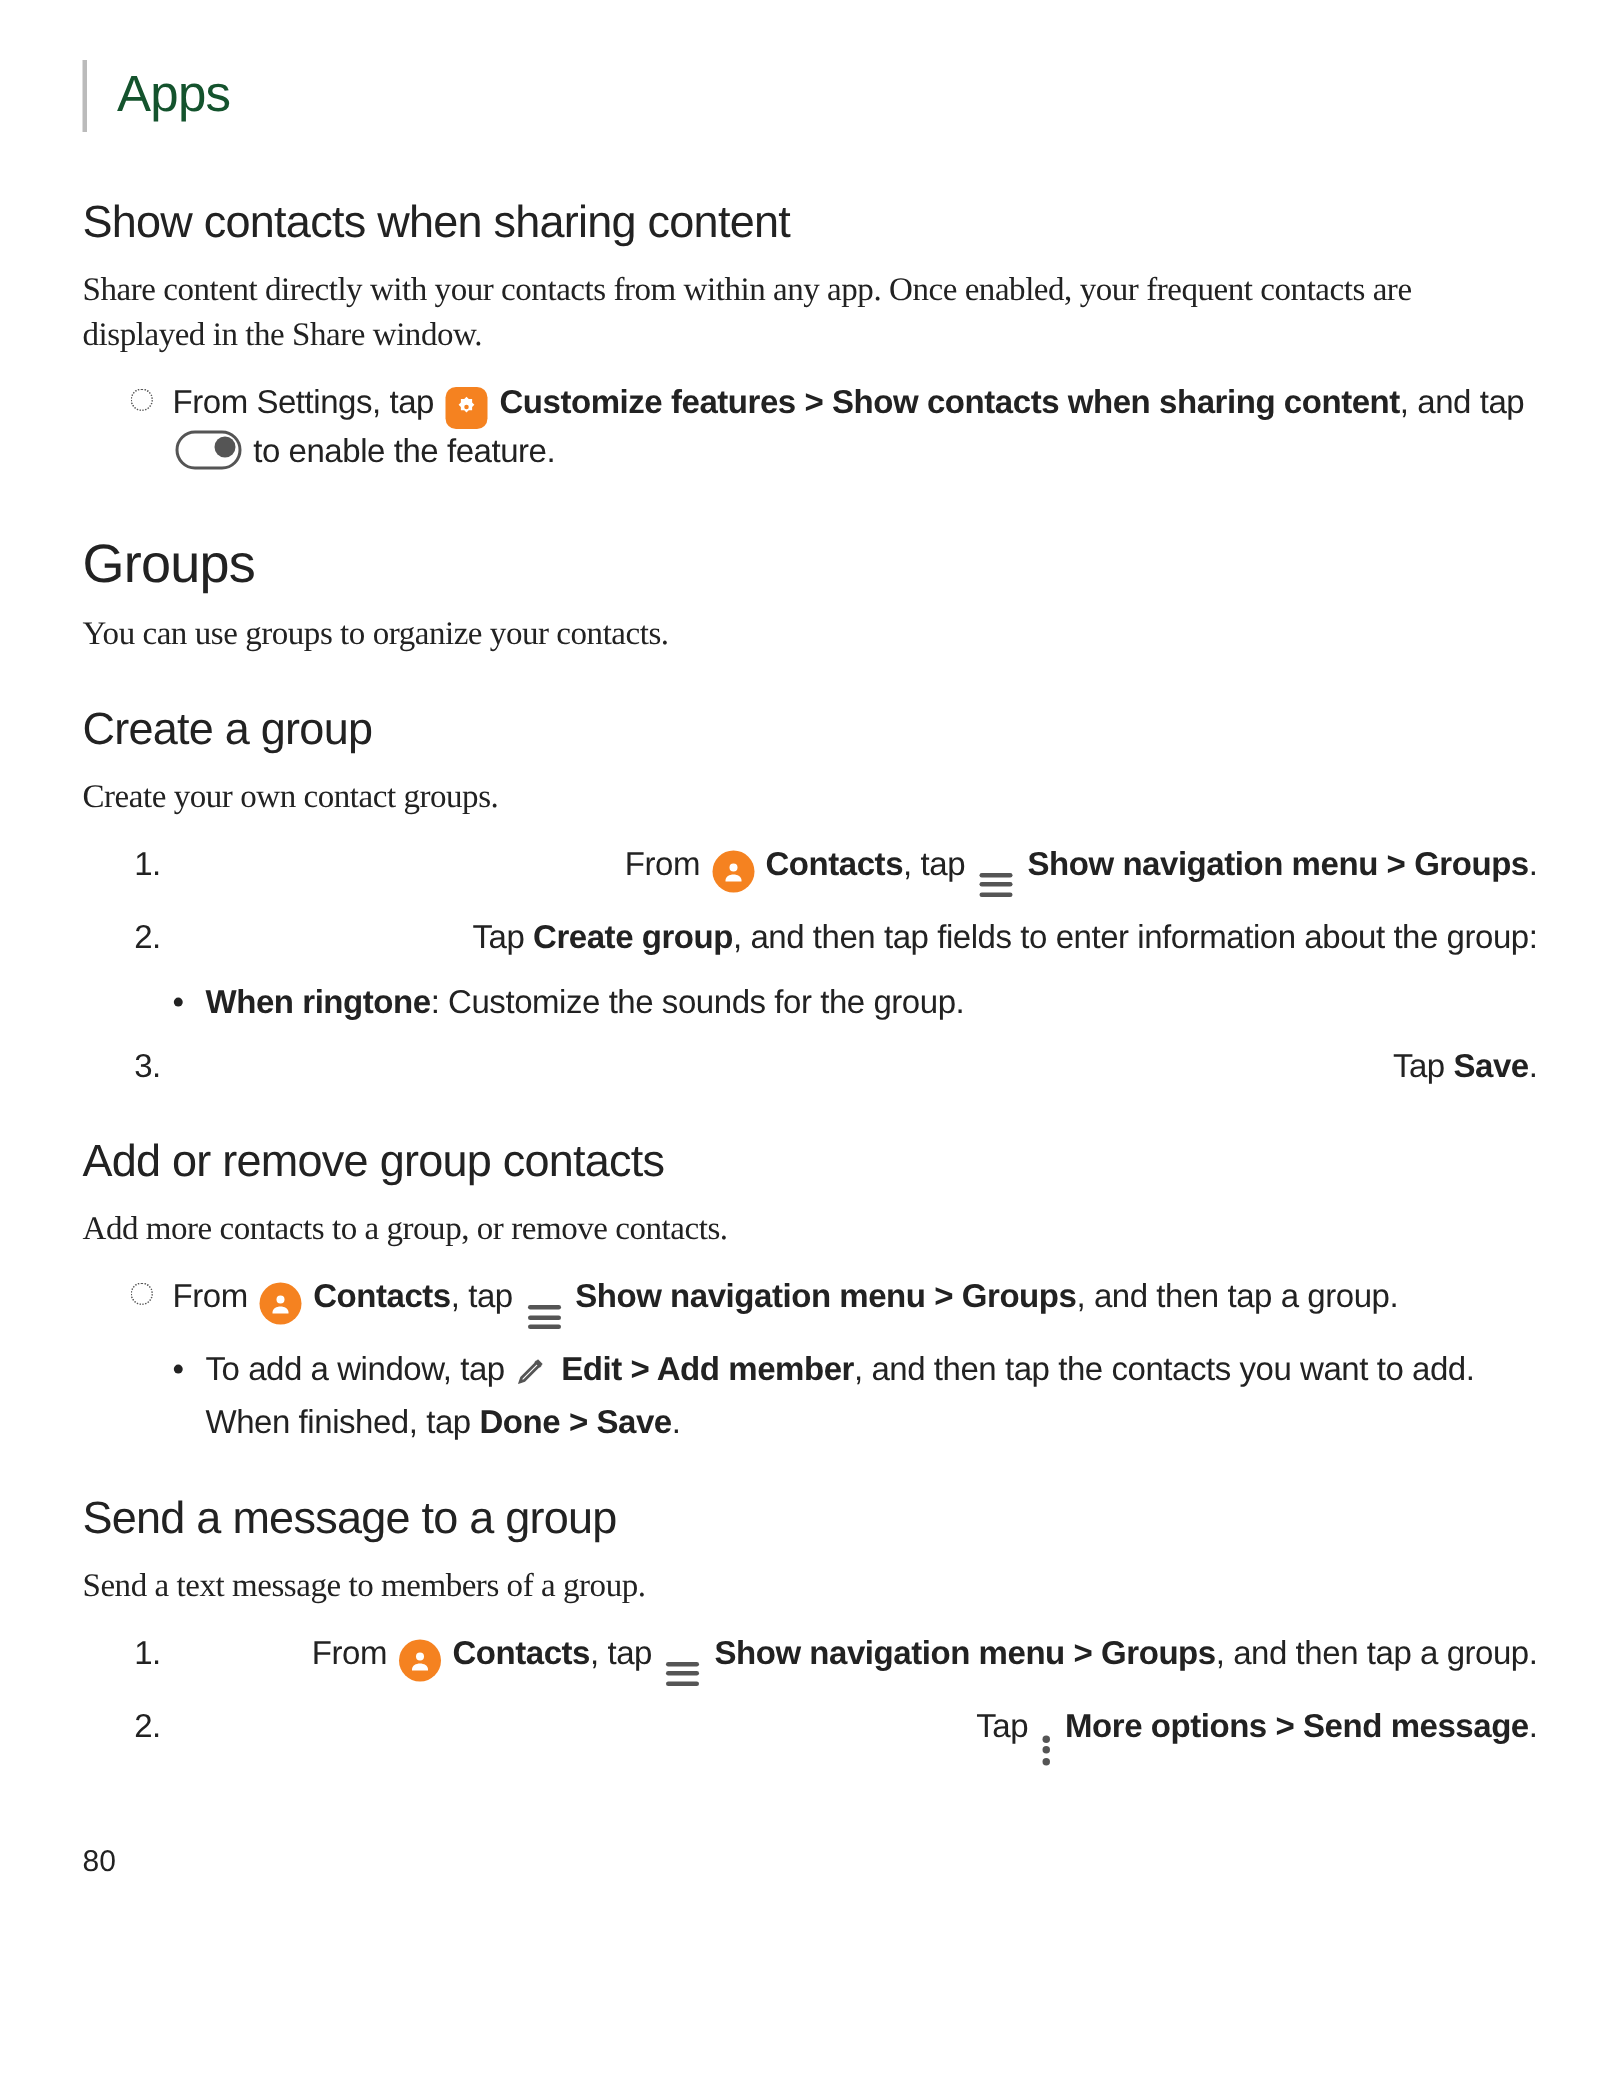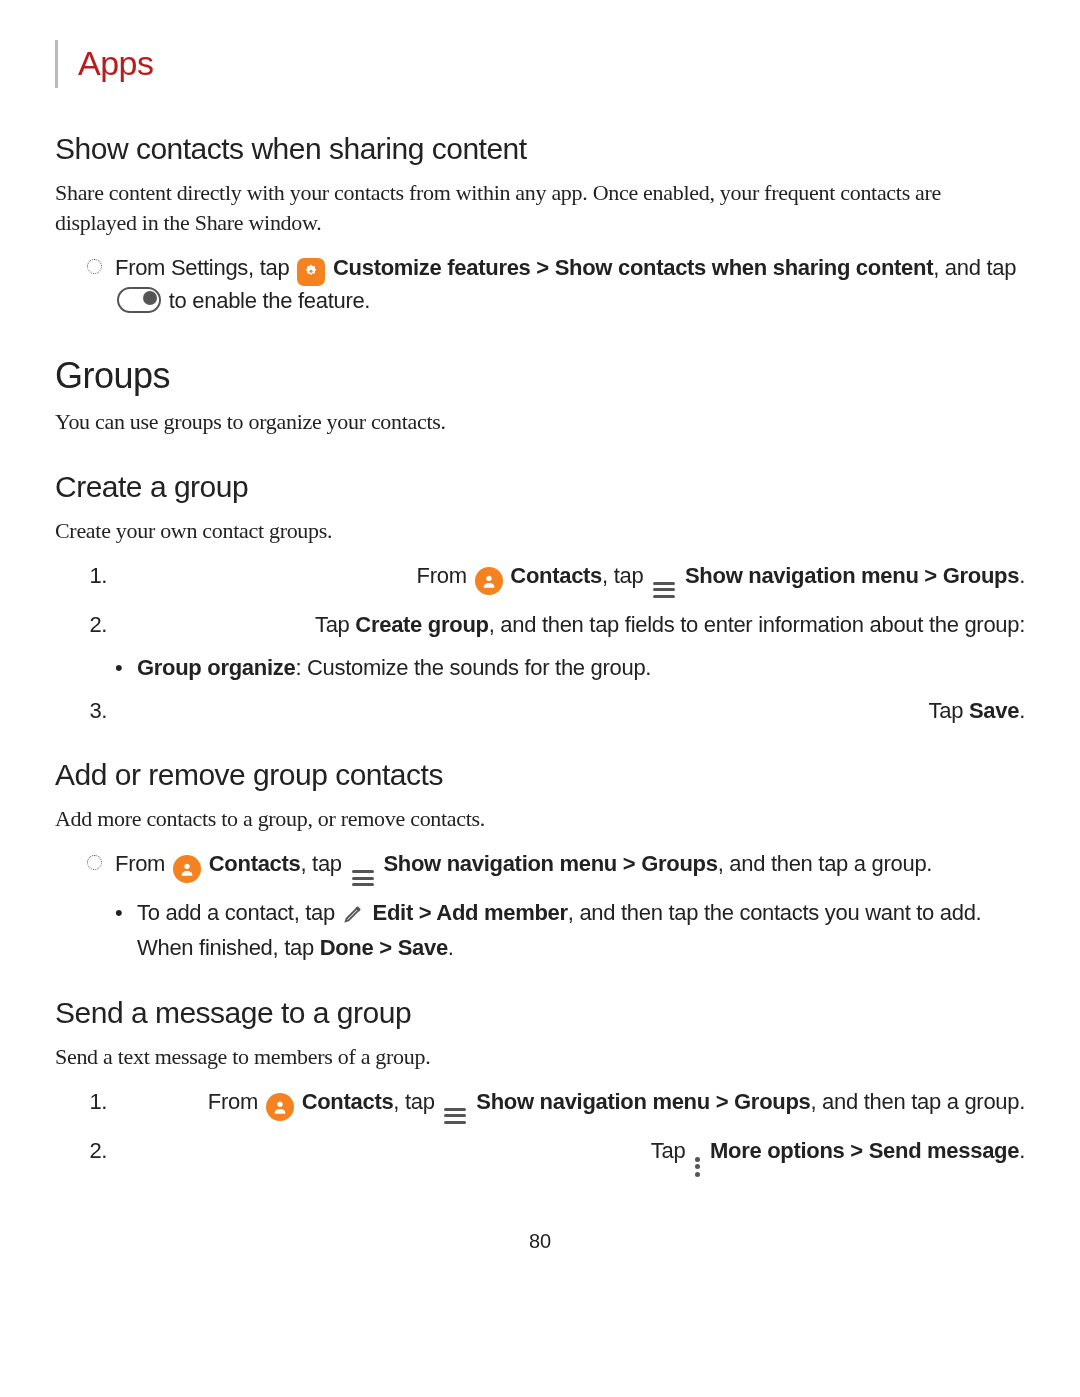--- a/index.html
+++ b/index.html
@@ -7,21 +7,21 @@
     margin: 0;
     padding: 40px 55px 30px 55px;
     width: 1080px;
     box-sizing: border-box;
     color: #222;
     font-size: 22px;
     line-height: 1.4;
   }
   .page-title {
     font-size: 34px;
-    color: #b91c1c;
+    color: #14532d;
     border-left: 3px solid #bbb;
     padding-left: 20px;
     margin-bottom: 40px;
     font-weight: 400;
     letter-spacing: -0.5px;
   }
   h2 {
     font-size: 30px;
     font-weight: 400;
     margin: 28px 0 8px 0;
@@ -163,21 +163,21 @@
     margin: 0 4px;
   }
   .icon-more span {
     display: block;
     width: 5px;
     height: 5px;
     background: #555;
     border-radius: 50%;
   }
   .page-number {
-    text-align: center;
+    text-align: left;
     margin-top: 50px;
     font-size: 20px;
   }
 </style>
 </head>
 <body>
 
 <div class="page-title">Apps</div>
 
 <h2>Show contacts when sharing content</h2>
@@ -217,21 +217,21 @@
         <span></span>
         <span></span>
       </span>
     <span class="b">Show navigation menu</span><span class="b"> &gt; </span><span class="b">Groups</span><span>.</span>
   </li>
   <li>
     <span>Tap </span><span class="b">Create group</span><span>, and then tap fields to enter information about the group:</span>
   </li>
 </ol>
 <ul class="bulleted">
-  <li><span class="b">Group organize</span><span>: Customize the sounds for the group.</span></li>
+  <li><span class="b">When ringtone</span><span>: Customize the sounds for the group.</span></li>
 </ul>
 <ol start="3">
   <li><span>Tap </span><span class="b">Save</span><span>.</span></li>
 </ol>
 
 <h2>Add or remove group contacts</h2>
 <p>Add more contacts to a group, or remove contacts.</p>
 <ul class="circled">
   <li>
     <span>From </span>
@@ -245,21 +245,21 @@
     <span class="icon-menu">
         <span></span>
         <span></span>
         <span></span>
       </span>
     <span class="b">Show navigation menu</span><span class="b"> &gt; </span><span class="b">Groups</span><span>, and then tap a group.</span>
   </li>
 </ul>
 <ul class="bulleted">
   <li>
-    <span>To add a contact, tap </span>
+    <span>To add a window, tap </span>
     <span class="icon-pencil">
       <svg width="22" height="22" viewBox="0 0 24 24" fill="none" stroke="#555" stroke-width="2">
           <path d="M3 21l3-1 12-12-2-2L4 18l-1 3zM14 6l4 4"></path>
         </svg>
     </span>
     <span class="b">Edit</span><span class="b"> &gt; </span><span class="b">Add member</span><span>, and then tap the contacts you want to add. When finished, tap </span><span class="b">Done</span><span class="b"> &gt; </span><span class="b">Save</span><span>.</span>
   </li>
 </ul>
 
 <h2>Send a message to a group</h2>

